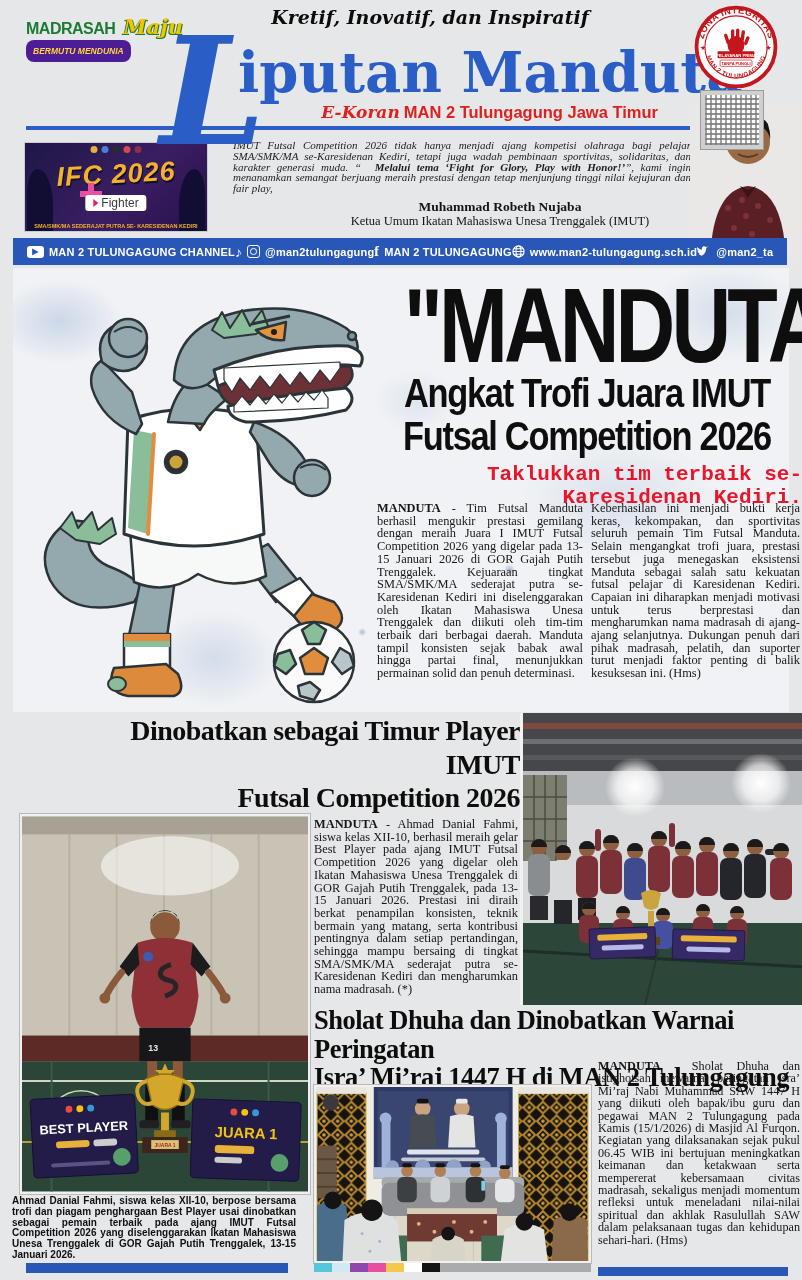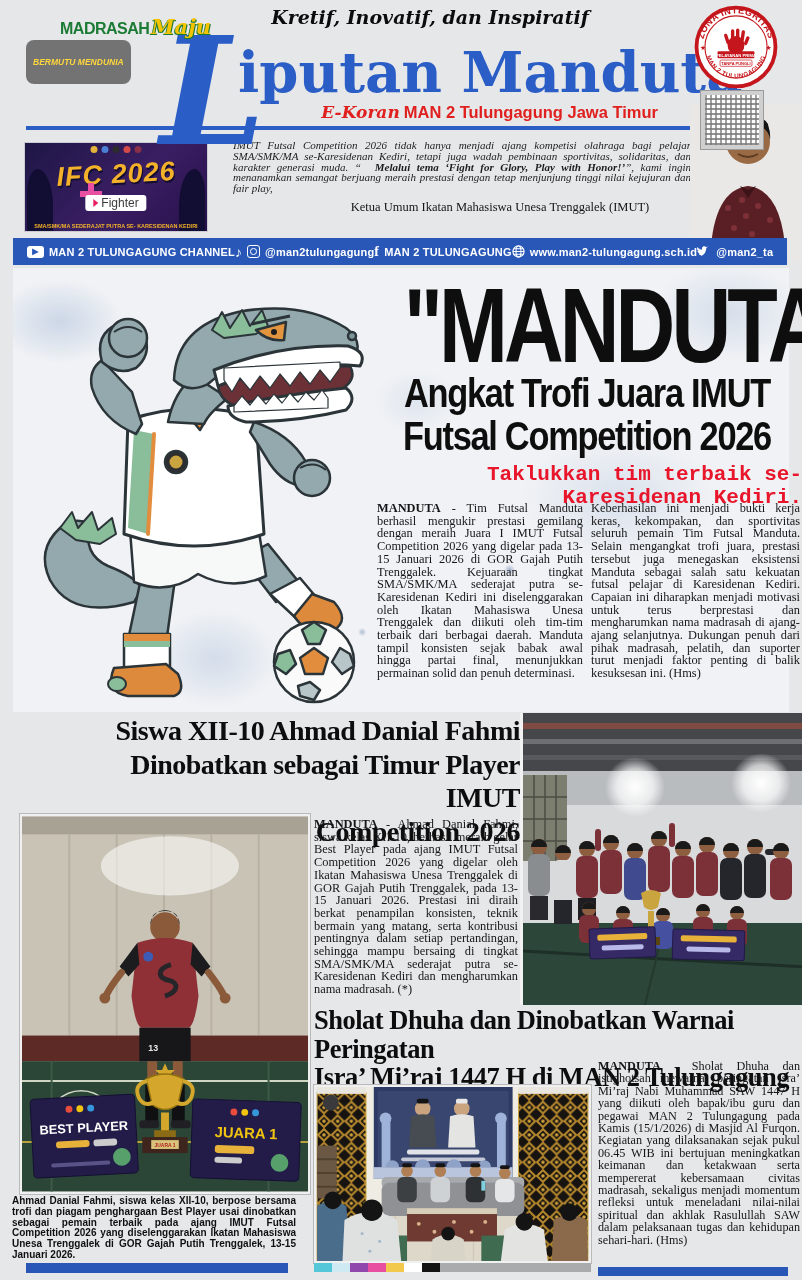--- a/index.html
+++ b/index.html
@@ -2,28 +2,28 @@
 <html><head>
 <meta charset="utf-8">
 <style>
   html,body{margin:0;padding:0;background:#d9dadc;}
   #page{position:relative;width:802px;height:1280px;background:#e6e7e9;overflow:hidden;
         font-family:"Liberation Serif",serif;color:#141414;}
   .abs{position:absolute;}
 
   
   .logo{left:26px;top:14px;width:170px;z-index:4;}
-  .logo-row1{display:flex;align-items:baseline;gap:2px;margin-left:34px;}
+  .logo-row1{display:flex;align-items:baseline;gap:8px;}
   .logo-madrasah{font-family:"Liberation Sans",sans-serif;font-weight:bold;font-size:16px;
                  color:#1b7a33;letter-spacing:-0.5px;}
   .logo-maju{font-family:"DejaVu Serif",serif;font-style:italic;font-weight:bold;font-size:21px;
              color:#f5c400;text-shadow:1px 1px 0 #1b7a33,-1px 1px 0 #1b7a33;}
-  .logo-bar{display:inline-block;background:#737373;color:#ffd73d;border-radius:8px;
+  .logo-bar{display:inline-block;background:#4c1d95;color:#ffd73d;border-radius:8px;
             font-family:"Liberation Sans",sans-serif;font-style:italic;font-weight:bold;
-            font-size:8.5px;padding:17px 7px;margin-top:1px;}
+            font-size:8.5px;padding:6px 7px;margin-top:1px;}
   .edition{left:26px;top:53px;font-family:"Liberation Sans",sans-serif;font-weight:bold;
            font-size:13.5px;line-height:17.5px;color:#101010;z-index:4;}
   .tagline{left:260px;top:6px;width:340px;text-align:center;font-family:"DejaVu Serif",serif;
            font-style:italic;font-weight:bold;font-size:19px;color:#0c0c0c;z-index:4;}
   .masthead-rule{left:26px;top:126px;width:676px;height:4px;background:#2a5ec6;z-index:2;}
   .masthead-initial{left:160px;top:16px;font-family:"DejaVu Serif",serif;font-style:italic;
                     font-weight:bold;font-size:150px;line-height:150px;color:#2a5ec6;z-index:3;}
   .masthead-rest{left:238px;top:44px;font-family:"DejaVu Serif",serif;font-weight:bold;
                  font-size:56px;line-height:56px;letter-spacing:0px;color:#2a5ec6;z-index:3;}
   .subtitle{left:238px;top:102px;width:420px;text-align:right;z-index:3;}
@@ -231,20 +231,21 @@
       <i></i>
       <span>Fighter</span>
     </div>
     <div class="poster-footer">SMA/SMK/MA SEDERAJAT PUTRA SE- KARESIDENAN KEDIRI</div>
   </div>
 
   <div class="abs quote">
     <span>IMUT Futsal Competition 2026 tidak hanya menjadi ajang kompetisi olahraga bagi pelajar SMA/SMK/MA se-Karesidenan Kediri, tetapi juga wadah pembinaan sportivitas, solidaritas, dan karakter generasi muda. “</span><b>Melalui tema ‘Fight for Glory, Play with Honor!’</b><span>”, kami ingin menanamkan semangat berjuang meraih prestasi dengan tetap menjunjung tinggi nilai kejujuran dan fair play,</span>
   </div>
   <div class="abs quote-author">
+    <div class="nm">Muhammad Robeth Nujaba</div>
     <div class="tl">Ketua Umum Ikatan Mahasiswa Unesa Trenggalek (IMUT)</div>
   </div>
 
   <div class="abs social-bar">
     <div class="social-item">
       <span class="ic yt">▶</span>
       <span>MAN 2 TULUNGAGUNG CHANNEL</span>
     </div>
     <div class="social-item">
       <span class="ic note">♪</span>
@@ -331,21 +332,20 @@
   <div class="abs subhead">Taklukkan tim terbaik se-Karesidenan Kediri.</div>
 
   <div class="abs bodycol col1">
     <b>MANDUTA</b><span> - Tim Futsal Manduta berhasil mengukir prestasi gemilang dengan meraih Juara I IMUT Futsal Competition 2026 yang digelar pada 13-15 Januari 2026 di GOR Gajah Putih Trenggalek. Kejuaraan tingkat SMA/SMK/MA sederajat putra se-Karesidenan Kediri ini diselenggarakan oleh Ikatan Mahasiswa Unesa Trenggalek dan diikuti oleh tim-tim terbaik dari berbagai daerah. Manduta tampil konsisten sejak babak awal hingga partai final, menunjukkan permainan solid dan penuh determinasi.</span>
   </div>
   <div class="abs bodycol col2">
     <span>Keberhasilan ini menjadi bukti kerja keras, kekompakan, dan sportivitas seluruh pemain Tim Futsal Manduta. Selain mengangkat trofi juara, prestasi tersebut juga menegaskan eksistensi Manduta sebagai salah satu kekuatan futsal pelajar di Karesidenan Kediri. Capaian ini diharapkan menjadi motivasi untuk terus berprestasi dan mengharumkan nama madrasah di ajang-ajang selanjutnya. Dukungan penuh dari pihak madrasah, pelatih, dan suporter turut menjadi faktor penting di balik kesuksesan ini. (Hms)</span>
   </div>
 
   <div class="abs a2-headline">
-    <div>Siswa XII-10 Ahmad Danial Fahmi</div>
     <div>Dinobatkan sebagai Timur Player IMUT</div>
     <div>Futsal Competition 2026</div>
   </div>
 
   <svg class="abs a2-photo" viewBox="0 0 290 380">
     <rect width="290" height="380" fill="#c9c3b6"></rect>
     <rect width="290" height="18" fill="#a8a294"></rect>
     <path d="M48,18 V222 M96,18 V222 M144,18 V222 M192,18 V222 M240,18 V222" stroke="#b7b1a3" stroke-width="2"></path>
     <ellipse cx="150" cy="50" rx="70" ry="30" fill="#ffffff" opacity="0.55"></ellipse>
     <rect y="222" width="290" height="26" fill="#5e2a25"></rect>

